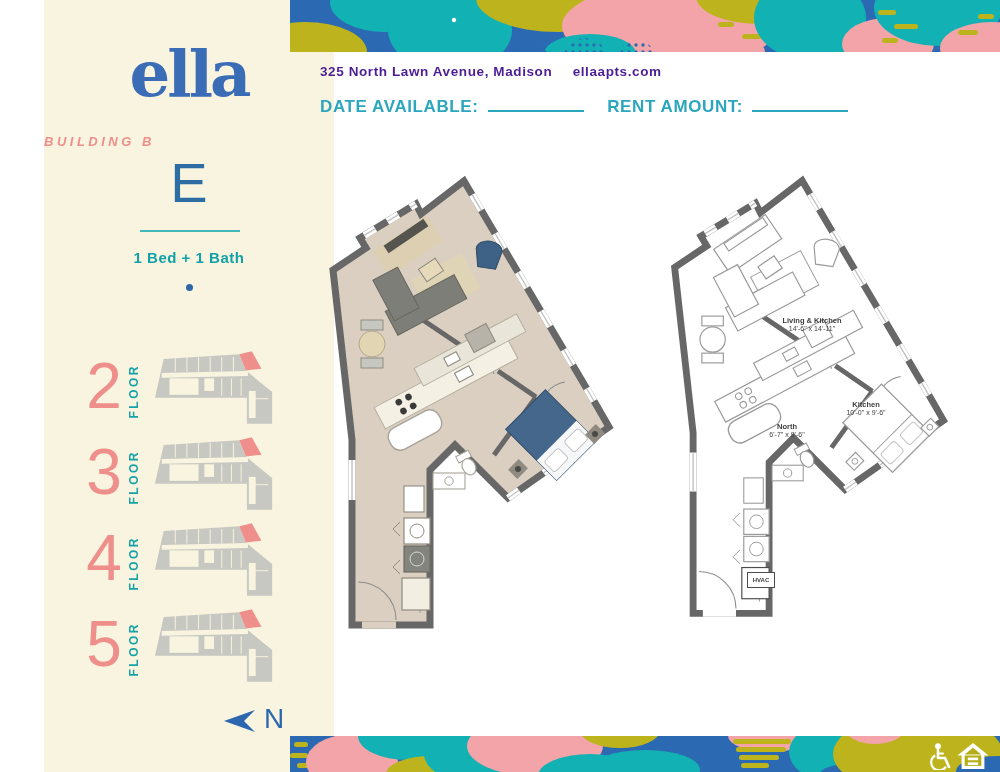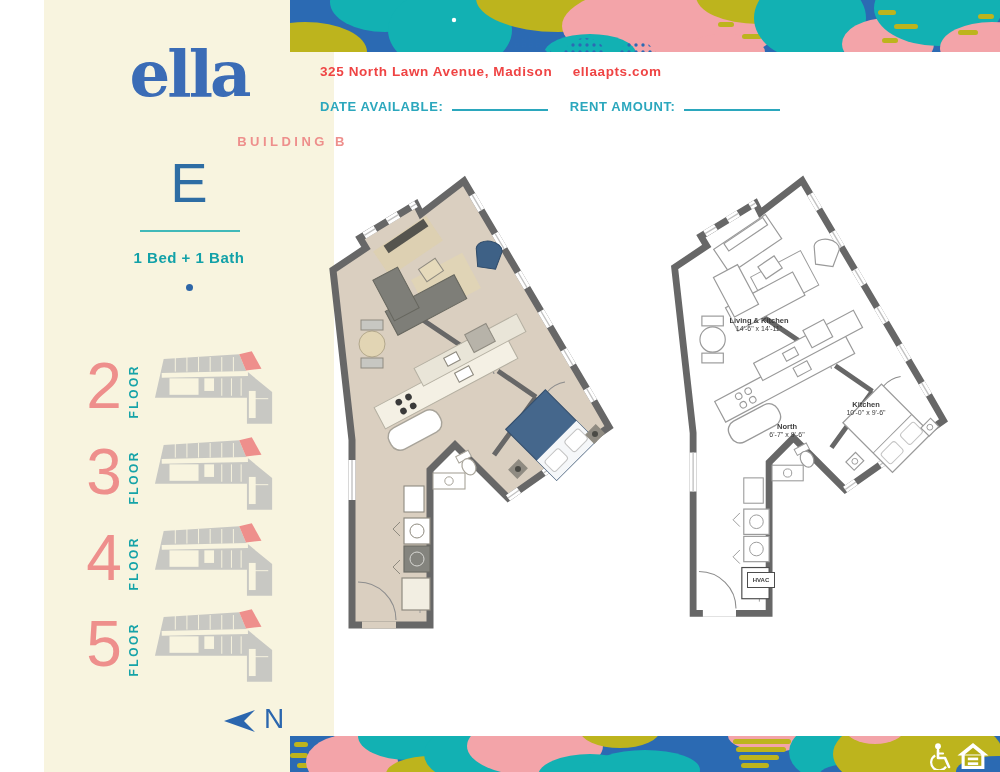--- a/index.html
+++ b/index.html
@@ -3,22 +3,22 @@
 <meta charset="utf-8">
 <style>
   html,body{margin:0;padding:0;background:#e8e8e8;}
   #page{position:relative;width:1000px;height:772px;background:#ffffff;overflow:hidden;
         font-family:"Liberation Sans",sans-serif;}
   
   #sidebar{position:absolute;left:0;top:0;width:290px;height:772px;background:#f8f4df;margin-left:44px;}
   .logo{position:absolute;left:0;top:36px;width:290px;text-align:center;
         font-family:"DejaVu Serif",serif;font-weight:800;font-size:64px;letter-spacing:-3px;
         color:#3b6cb6;}
-  .building{position:absolute;left:0;top:134px;width:304px;text-align:right;
-        font-size:13px;font-weight:600;letter-spacing:3.5px;color:#ee8f8c;}
+  .building{position:absolute;left:0;top:134px;width:304px;text-align:left;
+        font-size:13px;font-weight:600;letter-spacing:3.5px;color:#ee8f8c;font-style:italic;}
   .unit-letter{position:absolute;left:0;top:150px;width:290px;text-align:center;
         font-size:56px;font-weight:300;color:#2e6da4;}
   .divider{position:absolute;left:96px;top:230px;width:100px;height:2px;background:#41b9b9;}
   .bedbath{position:absolute;left:0;top:249px;width:290px;text-align:center;
         font-size:15px;font-weight:700;letter-spacing:.5px;color:#12a1a8;}
   .dot-sep{position:absolute;left:142px;top:284px;width:7px;height:7px;border-radius:50%;background:#2e66a8;}
   .sqft{position:absolute;left:0;top:299px;width:290px;text-align:center;
         font-size:20px;font-weight:700;letter-spacing:1px;color:#12a1a8;}
   .floor-row{position:absolute;left:30px;width:232px;height:84px;}
   .floor-num{position:absolute;left:8px;top:-4px;width:44px;text-align:center;
@@ -30,34 +30,34 @@
   .floor-diagram{position:absolute;left:80px;top:2px;width:122px;height:78px;}
   #north{position:absolute;left:178px;top:703px;width:90px;height:34px;}
   #north svg{position:absolute;left:0;top:6px;}
   #north .n-label{position:absolute;left:42px;top:0px;font-size:28px;color:#2b66ae;font-weight:400;}
   
   .banner{position:absolute;left:290px;width:710px;}
   #banner-top{top:0;height:52px;}
   #banner-bottom{top:736px;height:36px;}
   .banner svg{display:block;width:100%;height:100%;}
   .address-row{position:absolute;left:320px;top:64px;font-size:13.5px;font-weight:700;
-        letter-spacing:.6px;color:#ef4444;}
+        letter-spacing:.6px;color:#4c1d95;}
   .address-row .site{margin-left:16px;}
-  .avail-row{position:absolute;left:320px;top:97px;font-size:13px;font-weight:700;
+  .avail-row{position:absolute;left:320px;top:97px;font-size:17px;font-weight:700;
         letter-spacing:.6px;color:#2ba7bd;}
   .blank-line{display:inline-block;width:96px;border-bottom:2.5px solid #2ba7bd;height:12px;
         margin:0 4px;vertical-align:baseline;}
   .rent-label{margin-left:14px;}
   
   #plan-rendered{position:absolute;left:318px;top:168px;width:310px;height:470px;}
   #plan-line{position:absolute;left:660px;top:168px;width:302px;height:458px;}
   .room-label{position:absolute;text-align:center;color:#3c3c3c;line-height:1.25;}
   .room-label .rname{font-size:7.5px;font-weight:700;}
   .room-label .rdims{font-size:7px;}
-  #label-living{left:699px;top:316px;width:120px;}
+  #label-living{left:752px;top:316px;width:120px;}
   #label-bedroom{left:806px;top:400px;width:120px;}
   #label-bath{left:732px;top:422px;width:110px;}
   #label-hvac{position:absolute;left:747px;top:572px;width:26px;height:14px;border:1px solid #4c4c4c;
         background:#fff;font-size:6px;font-weight:700;color:#3c3c3c;text-align:center;line-height:14px;}
   
   #icon-wheelchair{position:absolute;left:928px;top:742px;width:24px;height:28px;}
   #icon-house{position:absolute;left:957px;top:742px;width:32px;height:28px;}
 </style>
 </head>
 <body>

